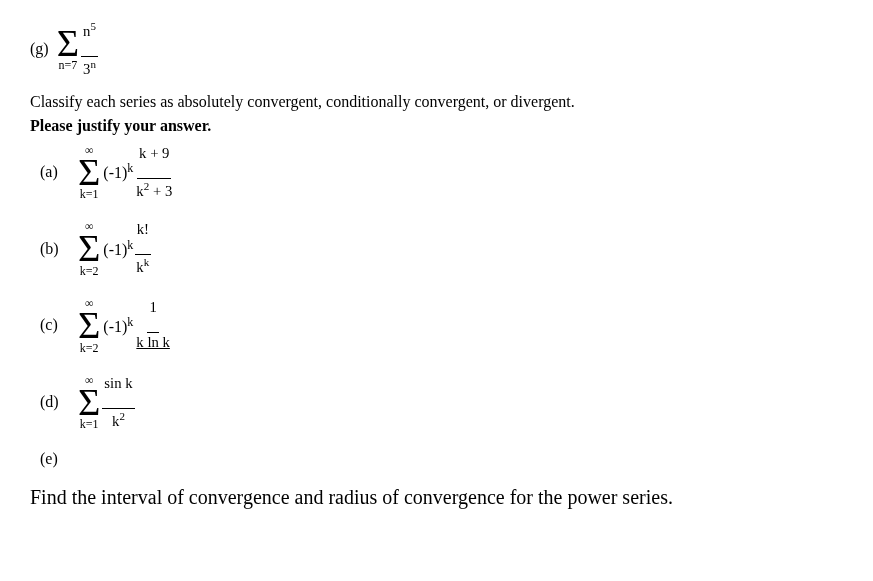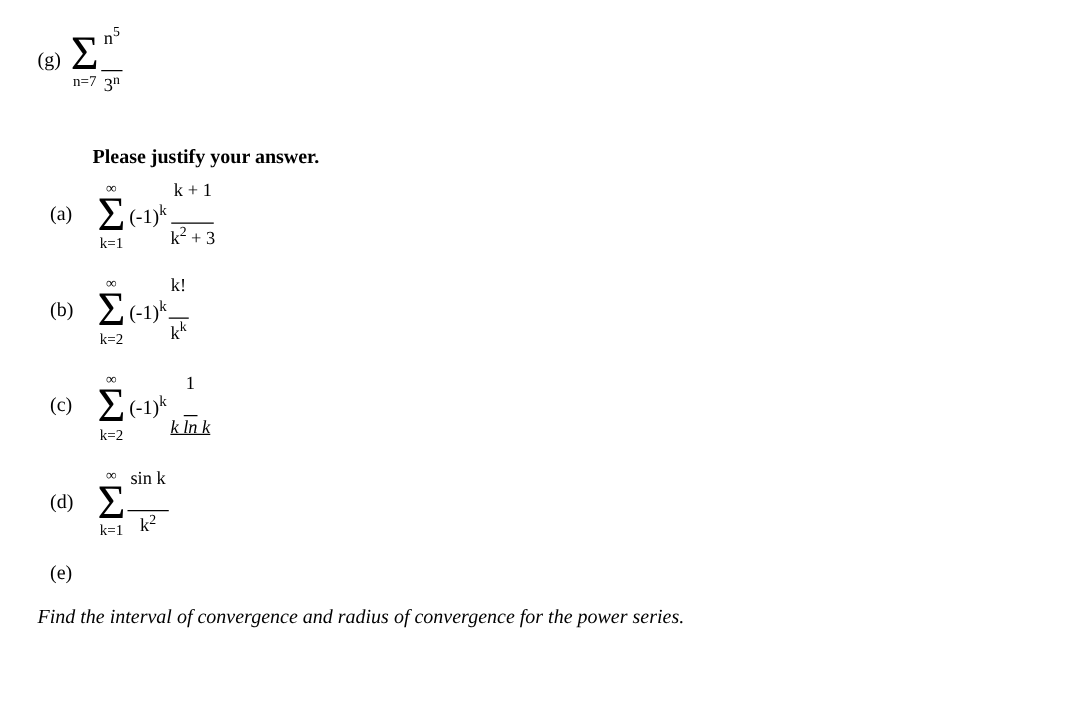--- a/index.html
+++ b/index.html
@@ -24,21 +24,20 @@
     }
 
     .classify-text {
       margin-bottom: 6px;
       line-height: 1.5;
       font-size: 16px;
     }
 
     .bold-text {
       font-weight: bold;
-      margin-left: 44px;
     }
 
     .problems-list {
       margin-left: 10px;
     }
 
     .problem-row {
       display: flex;
       align-items: center;
       margin-bottom: 20px;
@@ -80,23 +79,22 @@
       font-size: 1em;
       margin: 0 1px;
     }
 
     sup {
       font-size: 0.75em;
     }
 
     .find-text {
       margin-top: 8px;
-      font-size: 16px;
+      font-size: 20px;
       line-height: 1.5;
-      font-style: italic;
     }
 
     .top-section {
       margin-bottom: 10px;
     }
 
     .inline-fraction {
       display: inline-flex;
       flex-direction: column;
       align-items: center;
@@ -127,37 +125,37 @@
       <span class="big-sigma-sub">n=7</span>
     </div>
     <div class="inline-fraction">
       <div class="num">n<sup>5</sup></div>
       <div class="den">3<sup>n</sup></div>
     </div>
   </div>
 </div>
 
 <div class="classify-text">
-  <br>
+  <span>Classify each series as absolutely convergent, conditionally convergent, or divergent.</span><br>
   <span class="bold-text">Please justify your answer.</span>
 </div>
 
 <div class="problems-list">
 
   <div class="problem-row">
     <span class="prob-label">(a)</span>
     <div class="sum-expression">
       <div class="big-sigma-wrap">
         <span class="big-sigma-sup">∞</span>
         <span class="big-sigma-sym">Σ</span>
         <span class="big-sigma-sub">k=1</span>
       </div>
       <span class="neg-one-k">(-1)<sup>k</sup></span>
       <div class="inline-fraction">
-        <div class="num">k + 1</div>
+        <div class="num">k + 9</div>
         <div class="den">k<sup>2</sup> + 3</div>
       </div>
     </div>
   </div>
 
   <div class="problem-row">
     <span class="prob-label">(b)</span>
     <div class="sum-expression">
       <div class="big-sigma-wrap">
         <span class="big-sigma-sup">∞</span>
@@ -176,21 +174,21 @@
     <span class="prob-label">(c)</span>
     <div class="sum-expression">
       <div class="big-sigma-wrap">
         <span class="big-sigma-sup">∞</span>
         <span class="big-sigma-sym">Σ</span>
         <span class="big-sigma-sub">k=2</span>
       </div>
       <span class="neg-one-k">(-1)<sup>k</sup></span>
       <div class="inline-fraction">
         <div class="num">1</div>
-        <div class="den" style="text-decoration: underline; font-style: italic;">k ln k</div>
+        <div class="den" style="text-decoration: underline;">k ln k</div>
       </div>
     </div>
   </div>
 
   <div class="problem-row">
     <span class="prob-label">(d)</span>
     <div class="sum-expression">
       <div class="big-sigma-wrap">
         <span class="big-sigma-sup">∞</span>
         <span class="big-sigma-sym">Σ</span>

